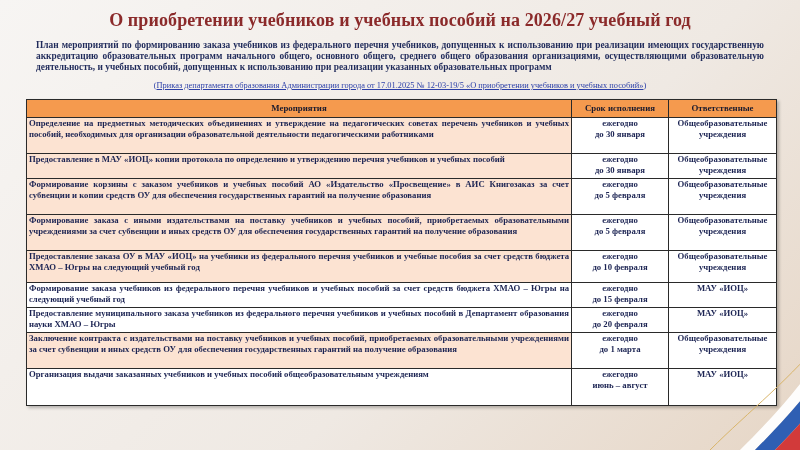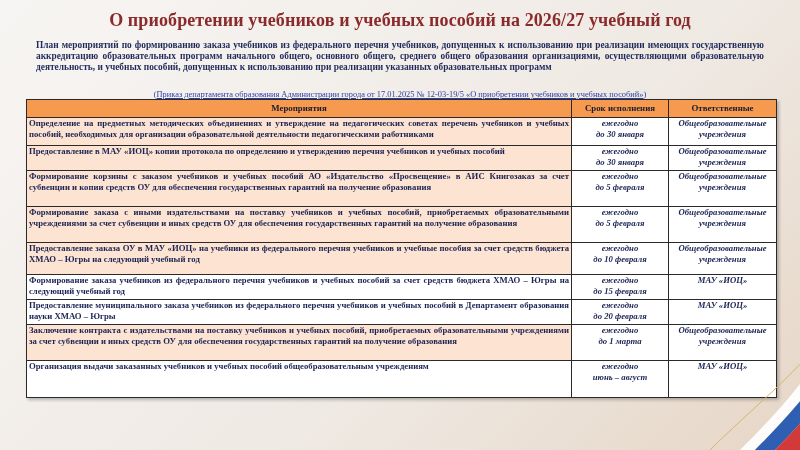--- a/index.html
+++ b/index.html
@@ -13,35 +13,35 @@
       text-align: center; font-size: 18px; font-weight: bold; color: #8b2a2a;
       letter-spacing: 0.1px;
     }
     .intro {
       position: absolute; left: 36px; top: 40px; width: 728px;
       font-size: 9.4px; font-weight: bold; color: #1f2a5a;
       text-align: justify; line-height: 11.2px;
     }
     .ref {
       position: absolute; left: 0; top: 81px; width: 800px; text-align: center;
-      font-size: 8.4px; color: #2b3fa8; margin-top: 9px;
+      font-size: 8.4px; color: #2b3fa8;
     }
     .ref a { color: #2b3fa8; text-decoration: underline; }
     table {
       position: absolute; left: 26px; top: 99px; width: 750px;
       border-collapse: collapse; table-layout: fixed;
       font-size: 8.7px; font-weight: bold; color: #1c2453;
       box-shadow: 2px 2px 3px rgba(0,0,0,0.25);
     }
     th, td { border: 1.4px solid #2a2a2a; padding: 0 2px; vertical-align: top; line-height: 11.4px; }
     th { background: #f59a4e; color: #1b1b2e; font-size: 8.8px; height: 17px; text-align: center; vertical-align: middle; }
     td.act { text-align: justify; text-align-last: left; }
     td.peach { background: #fce3d2; }
     td.white { background: #ffffff; }
-    td.c { text-align: center; font-style: italic; }
+    td.c { text-align: center; }
     .ribbon {
       position: absolute; right: -30px; bottom: -10px; width: 120px; height: 160px;
       pointer-events: none;
     }
   </style>
 </head>
 <body>
 
 <div class="title">О приобретении учебников и учебных пособий на 2026/27 учебный год</div>
 <div class="intro">План мероприятий по формированию заказа учебников из федерального перечня учебников, допущенных к использованию при реализации имеющих государственную аккредитацию образовательных программ начального общего, основного общего, среднего общего образования организациями, осуществляющими образовательную деятельность, и учебных пособий, допущенных к использованию при реализации указанных образовательных программ</div>
@@ -54,21 +54,21 @@
     <col style="width:108px">
   </colgroup>
   <thead>
     <tr>
       <th>Мероприятия</th>
       <th>Срок исполнения</th>
       <th>Ответственные</th>
     </tr>
   </thead>
   <tbody id="tbody">
-      <tr style="height: 28px;">
+      <tr style="height: 36px;">
         <td class="act peach">Определение на предметных методических объединениях и утверждение на педагогических советах перечень учебников и учебных пособий, необходимых для организации образовательной деятельности педагогическими работниками</td>
         <td class="c white">
           <div>ежегодно</div>
           <div>до 30 января</div>
         </td>
         <td class="c white">Общеобразовательные учреждения</td>
       </tr>
       <tr style="height: 25px;">
         <td class="act peach">Предоставление в МАУ «ИОЦ» копии протокола по определению и утверждению перечня учебников и учебных пособий</td>
         <td class="c white">

